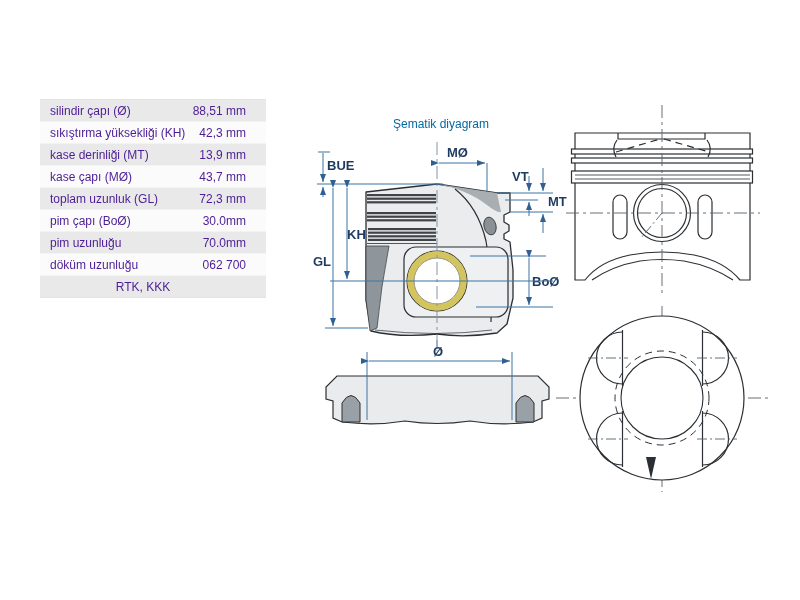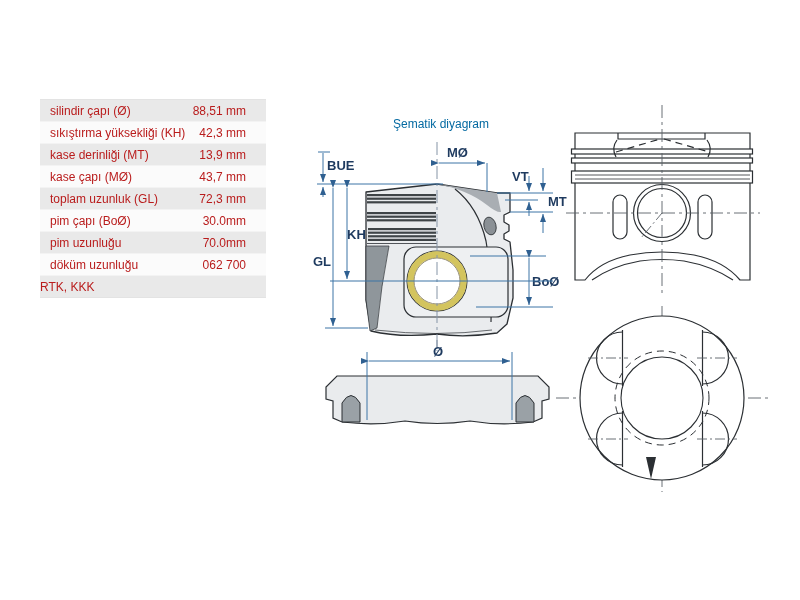--- a/index.html
+++ b/index.html
@@ -1,24 +1,24 @@
 <!DOCTYPE html>
 <html><head>
 <meta charset="utf-8">
 <style>
   html,body{margin:0;padding:0;background:#ffffff;}
   #canvas{position:relative;width:800px;height:600px;background:#ffffff;overflow:hidden;
           font-family:"Liberation Sans",sans-serif;}
   
   #spec-table{position:absolute;left:40px;top:99px;width:226px;
               border-top:1px solid #e3e3e3;border-bottom:1px solid #e3e3e3;}
-  .spec-row{display:flex;align-items:center;height:21px;font-size:12px;color:#b91c1c;}
+  .spec-row{display:flex;align-items:center;height:21px;font-size:12px;color:#4c1d95;}
   .spec-row:nth-child(odd){background:#e9e9e9;}
   .spec-row:nth-child(even){background:#fbfbfb;}
-  .spec-row + .spec-row{border-top:1px solid #f3f3f3;}
+  .spec-row + .spec-row{border-top:1px solid #f3f3f3;justify-content:center;}
   .spec-label{flex:1;padding-left:10px;white-space:nowrap;overflow:hidden;}
   .spec-value{padding-right:20px;text-align:right;white-space:nowrap;}
   
   #drawing{position:absolute;left:0;top:0;width:800px;height:600px;pointer-events:none;}
   .dim-label{position:absolute;font-size:13px;font-weight:bold;color:#1e3a5f;white-space:nowrap;}
   #diagram-title{position:absolute;left:393px;top:117px;font-size:12px;color:#0369a1;white-space:nowrap;}
 </style>
 </head>
 <body>
 

